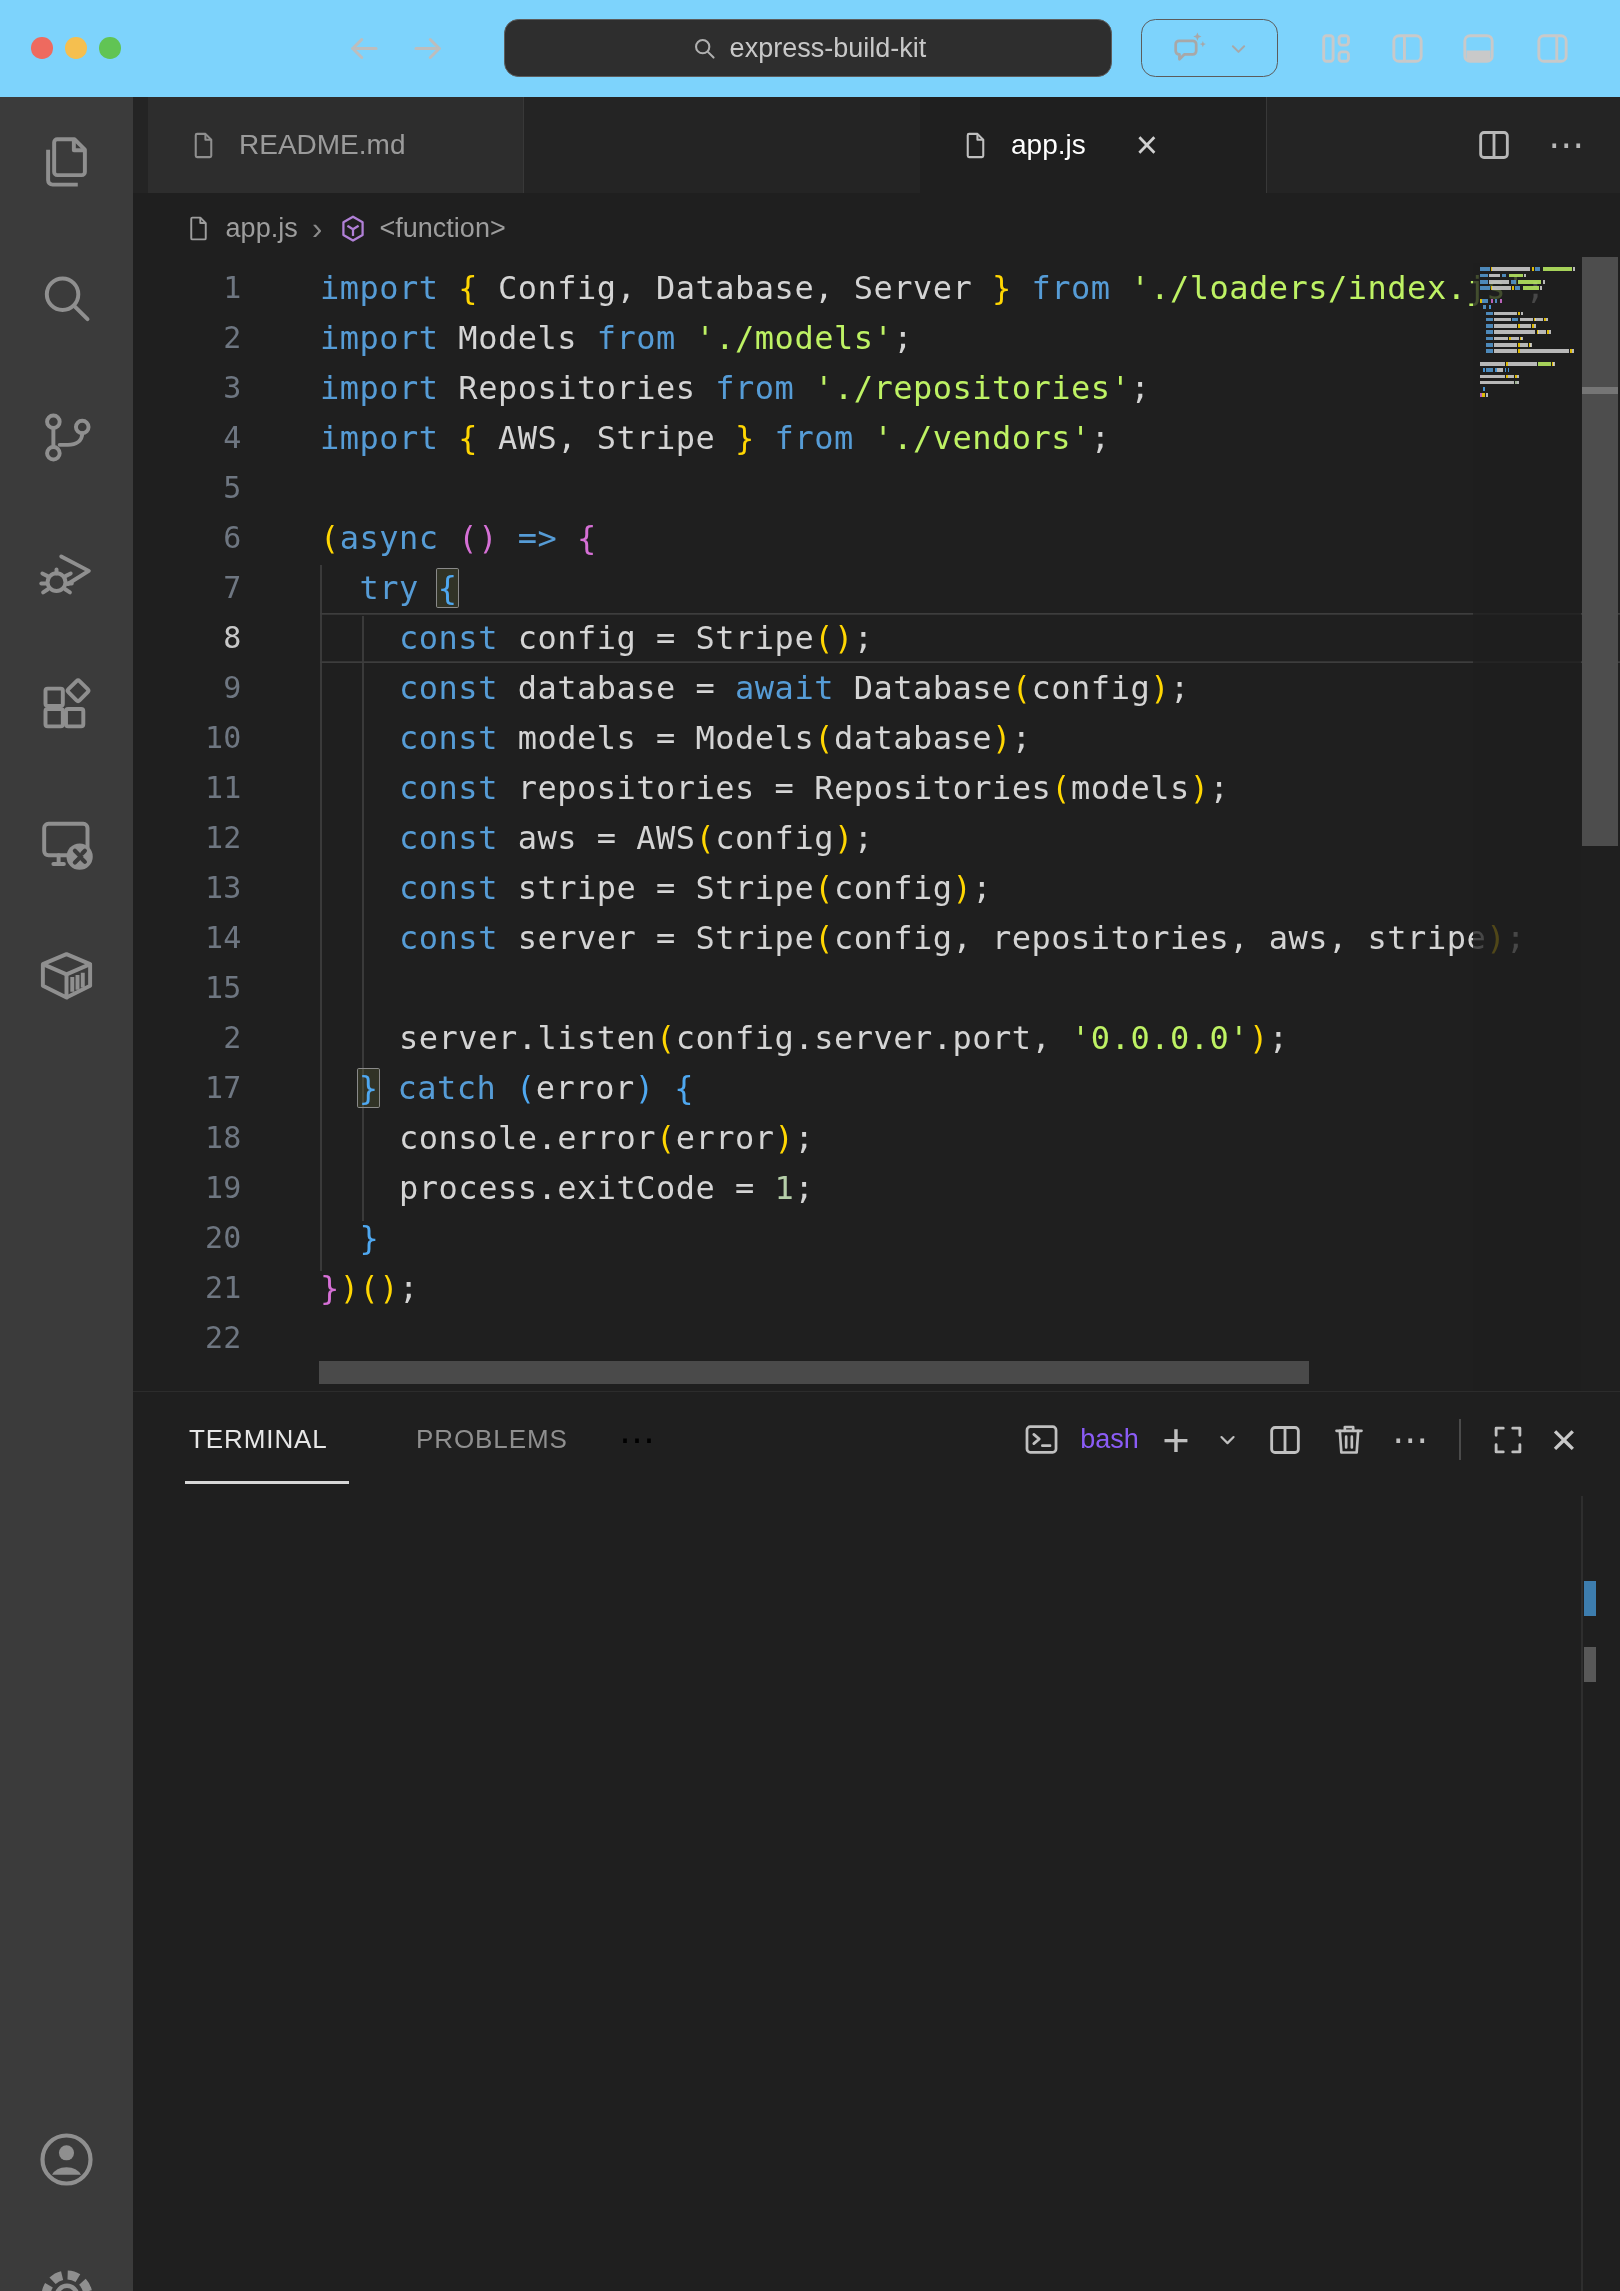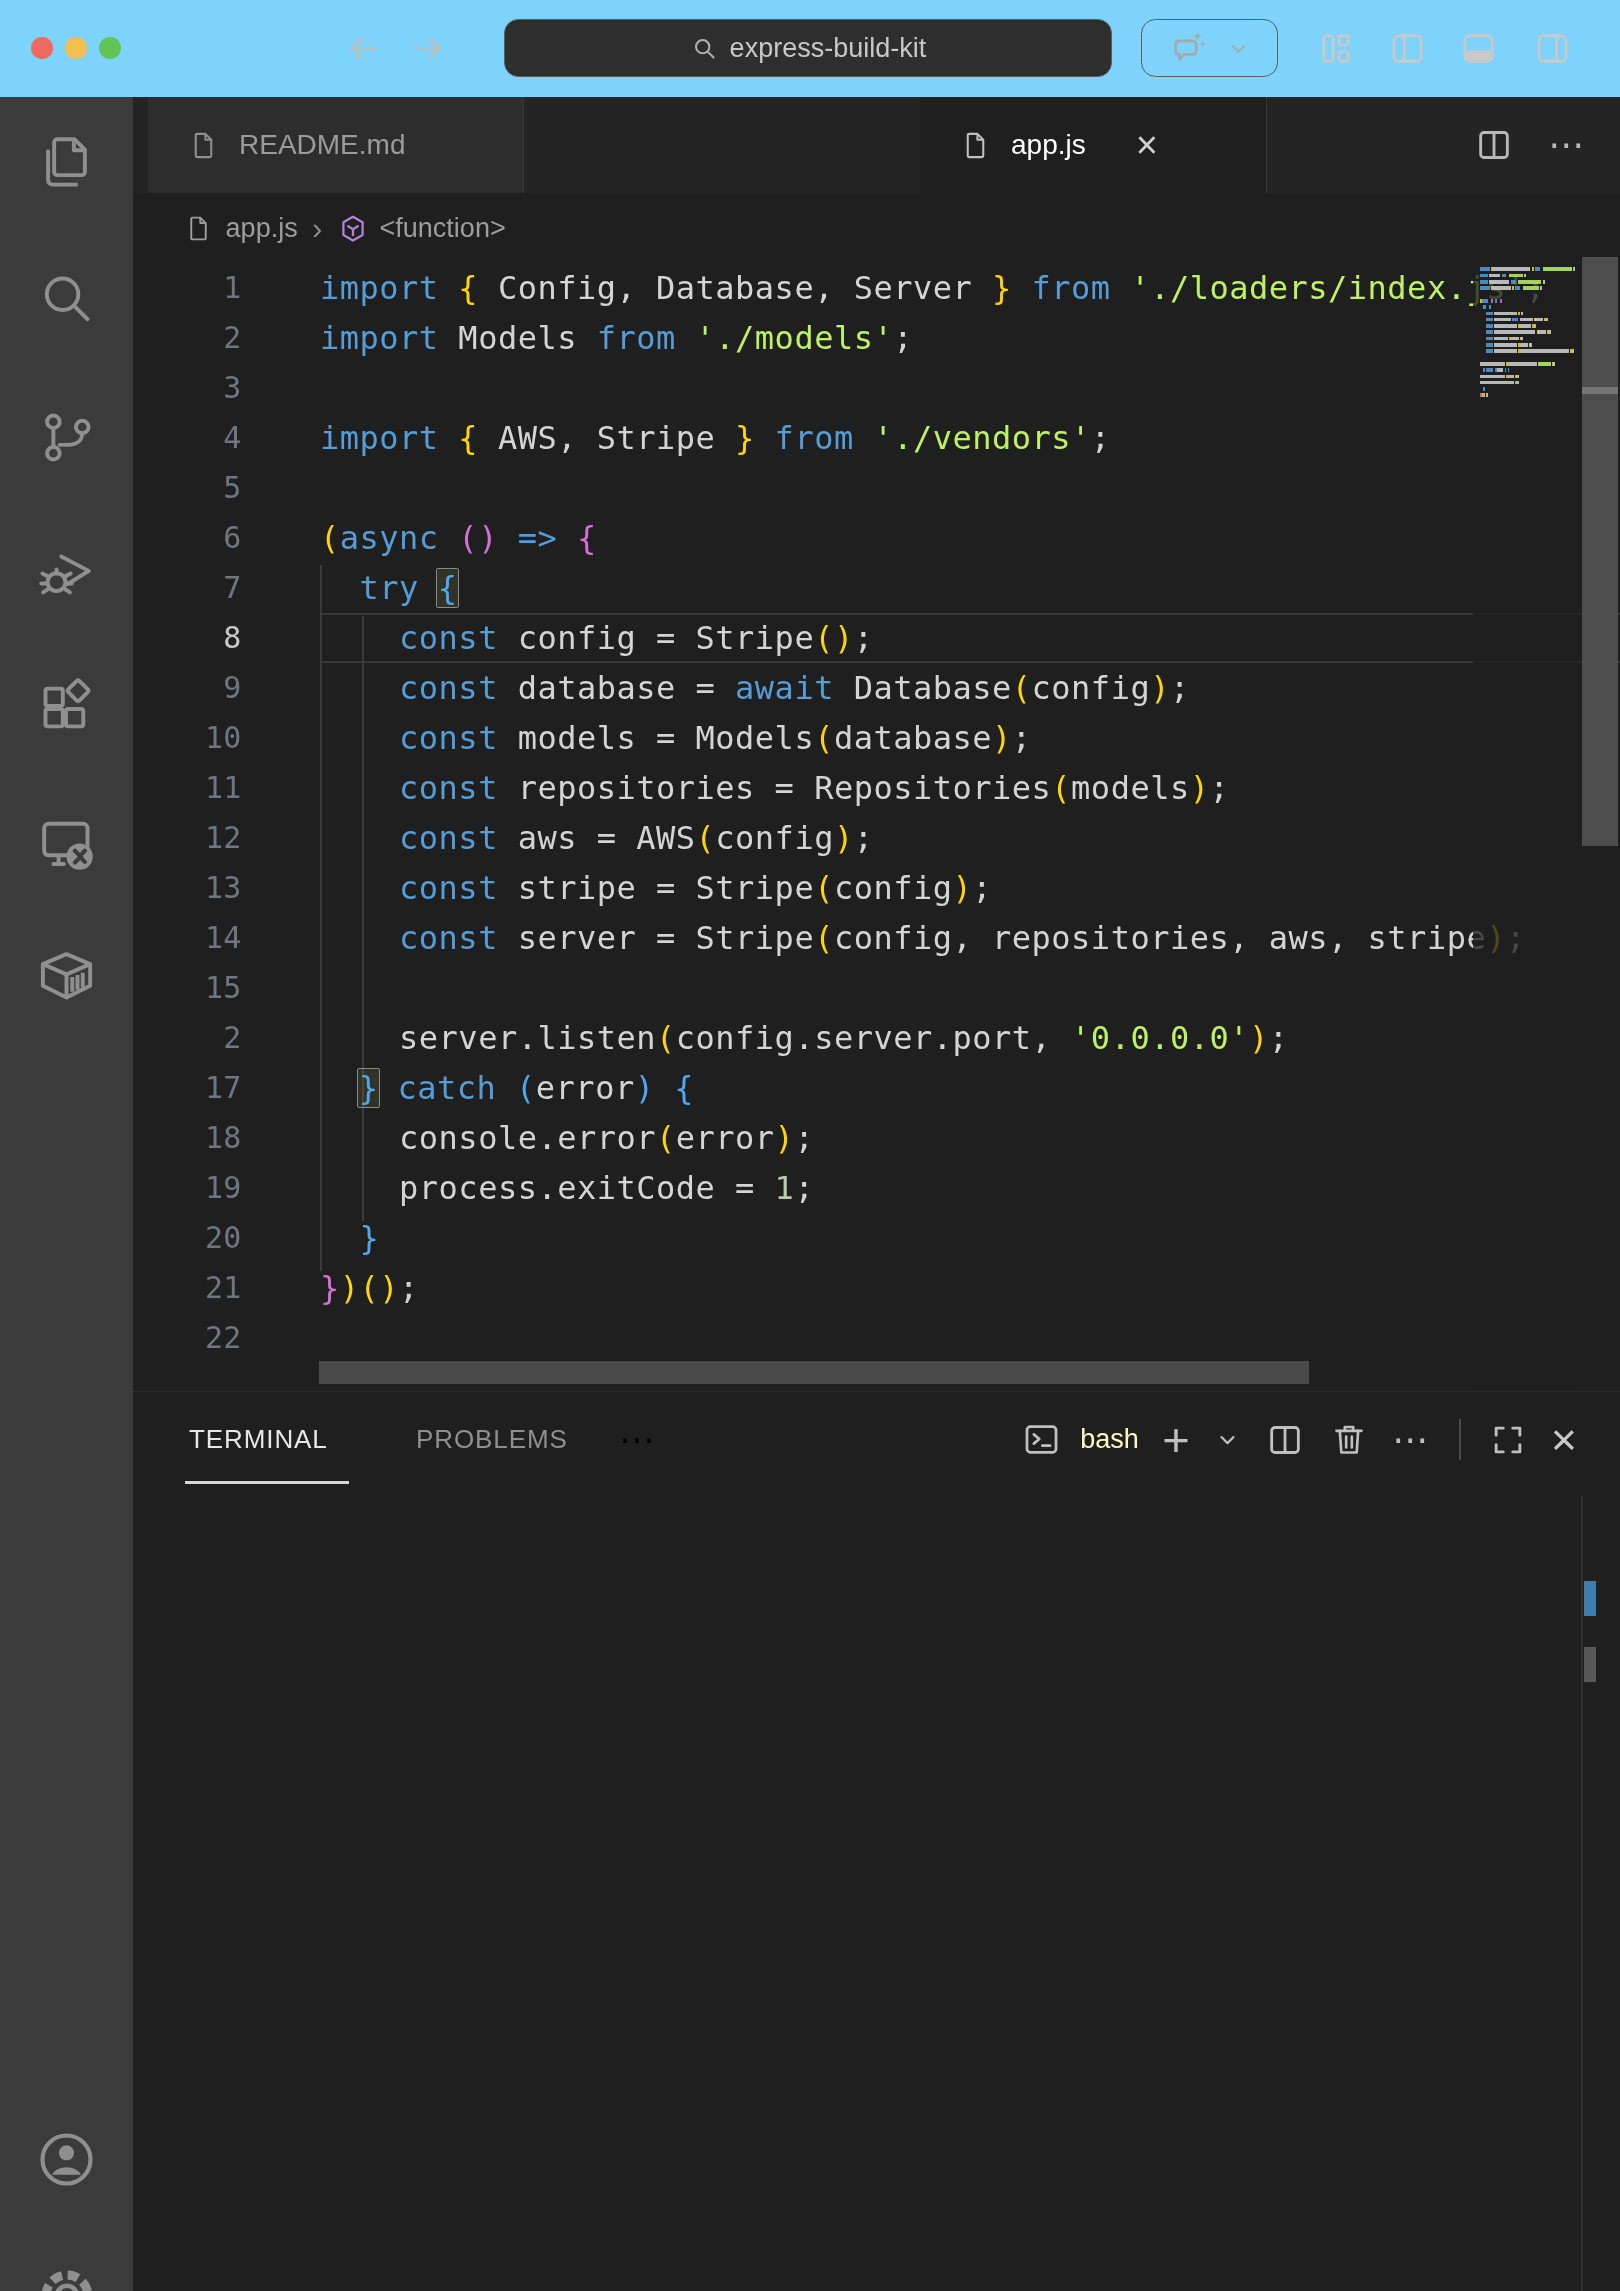--- a/index.html
+++ b/index.html
@@ -64,21 +64,21 @@
   .vscroll-mark{position:absolute;left:1582px;top:387px;width:36px;height:7.2px;background:#757575;}
   .hscroll{position:absolute;left:319px;top:1361px;width:990px;height:23.4px;background:#4a4a4a;}
 
   
   .panel{position:absolute;left:133px;top:1391px;width:1487px;height:901px;background:#1f1f1f;border-top:1.8px solid #2c2c2c;box-sizing:border-box;}
   .panel-tab{position:absolute;top:32px;font-size:26px;letter-spacing:0.9px;color:#8f8f8f}
   .panel-tab.active{color:#e7e7e7}
   .pt-underline{position:absolute;left:52px;top:89px;width:164px;height:2.7px;background:#d7d7d7;}
   .panel-dots{position:absolute;left:486px;top:27px;color:#b0b0b0}
   .panel-actions{position:absolute;right:43px;top:27px;display:flex;align-items:center;gap:23.4px;color:#c0c0c0}
-  .bash-label{font-size:27px;color:#fef9c3;margin-left:-5.4px}
+  .bash-label{font-size:27px;color:#8b5cf6;margin-left:-5.4px}
   .pa-sep{width:1.8px;height:41px;background:#4a4a4a;margin:0 5.4px}
   .term-line{position:absolute;left:0;top:137px;display:flex;align-items:center;}
   .term-deco{margin-left:12.6px;margin-right:16px;color:#787878}
   .term-text{font:31px/47px "DejaVu Sans Mono", monospace;letter-spacing:0.5px;color:#cfcfcf;white-space:pre;}
   .term-cursor{display:inline-block;width:18px;height:36px;border:1.8px solid #c9c9c9;margin-left:5.4px;vertical-align:-5.4px;}
   .panel-border{position:absolute;left:1581px;top:1496px;width:1.8px;height:796px;background:#2e2e2e;}
   .deco-blue{position:absolute;left:1584px;top:1581px;width:11.7px;height:35px;background:#3d7dae;}
   .deco-gray{position:absolute;left:1584px;top:1647px;width:11.7px;height:35px;background:#585858;}
   .plus-glyph{font-size:47px;font-weight:200;color:#c0c0c0;line-height:41px}
   .dots-glyph{font-size:36px;letter-spacing:1.8px;color:inherit;line-height:41px}
@@ -278,20 +278,21 @@
         <div class="code-line">
           <span class="ln">1</span>
           <span class="lt"><span class="tok-kw">import </span><span class="tok-b1">{</span><span class="tok-txt"> Config, Database, Server </span><span class="tok-b1">}</span><span class="tok-txt"> </span><span class="tok-kw">from</span><span class="tok-txt"> </span><span class="tok-str">'./loaders/index.js'</span><span class="tok-txt">;</span></span>
         </div>
         <div class="code-line">
           <span class="ln">2</span>
           <span class="lt"><span class="tok-kw">import</span><span class="tok-txt"> Models </span><span class="tok-kw">from</span><span class="tok-txt"> </span><span class="tok-str">'./models'</span><span class="tok-txt">;</span></span>
         </div>
         <div class="code-line">
           <span class="ln">3</span>
+          <span class="lt"><span class="tok-kw">import</span><span class="tok-txt"> Repositories </span><span class="tok-kw">from</span><span class="tok-txt"> </span><span class="tok-str">'./repositories'</span><span class="tok-txt">;</span></span>
         </div>
         <div class="code-line">
           <span class="ln">4</span>
           <span class="lt"><span class="tok-kw">import </span><span class="tok-b1">{</span><span class="tok-txt"> AWS, Stripe </span><span class="tok-b1">}</span><span class="tok-txt"> </span><span class="tok-kw">from</span><span class="tok-txt"> </span><span class="tok-str">'./vendors'</span><span class="tok-txt">;</span></span>
         </div>
         <div class="code-line">
           <span class="ln">5</span>
           <span class="lt"></span>
         </div>
         <div class="code-line">

